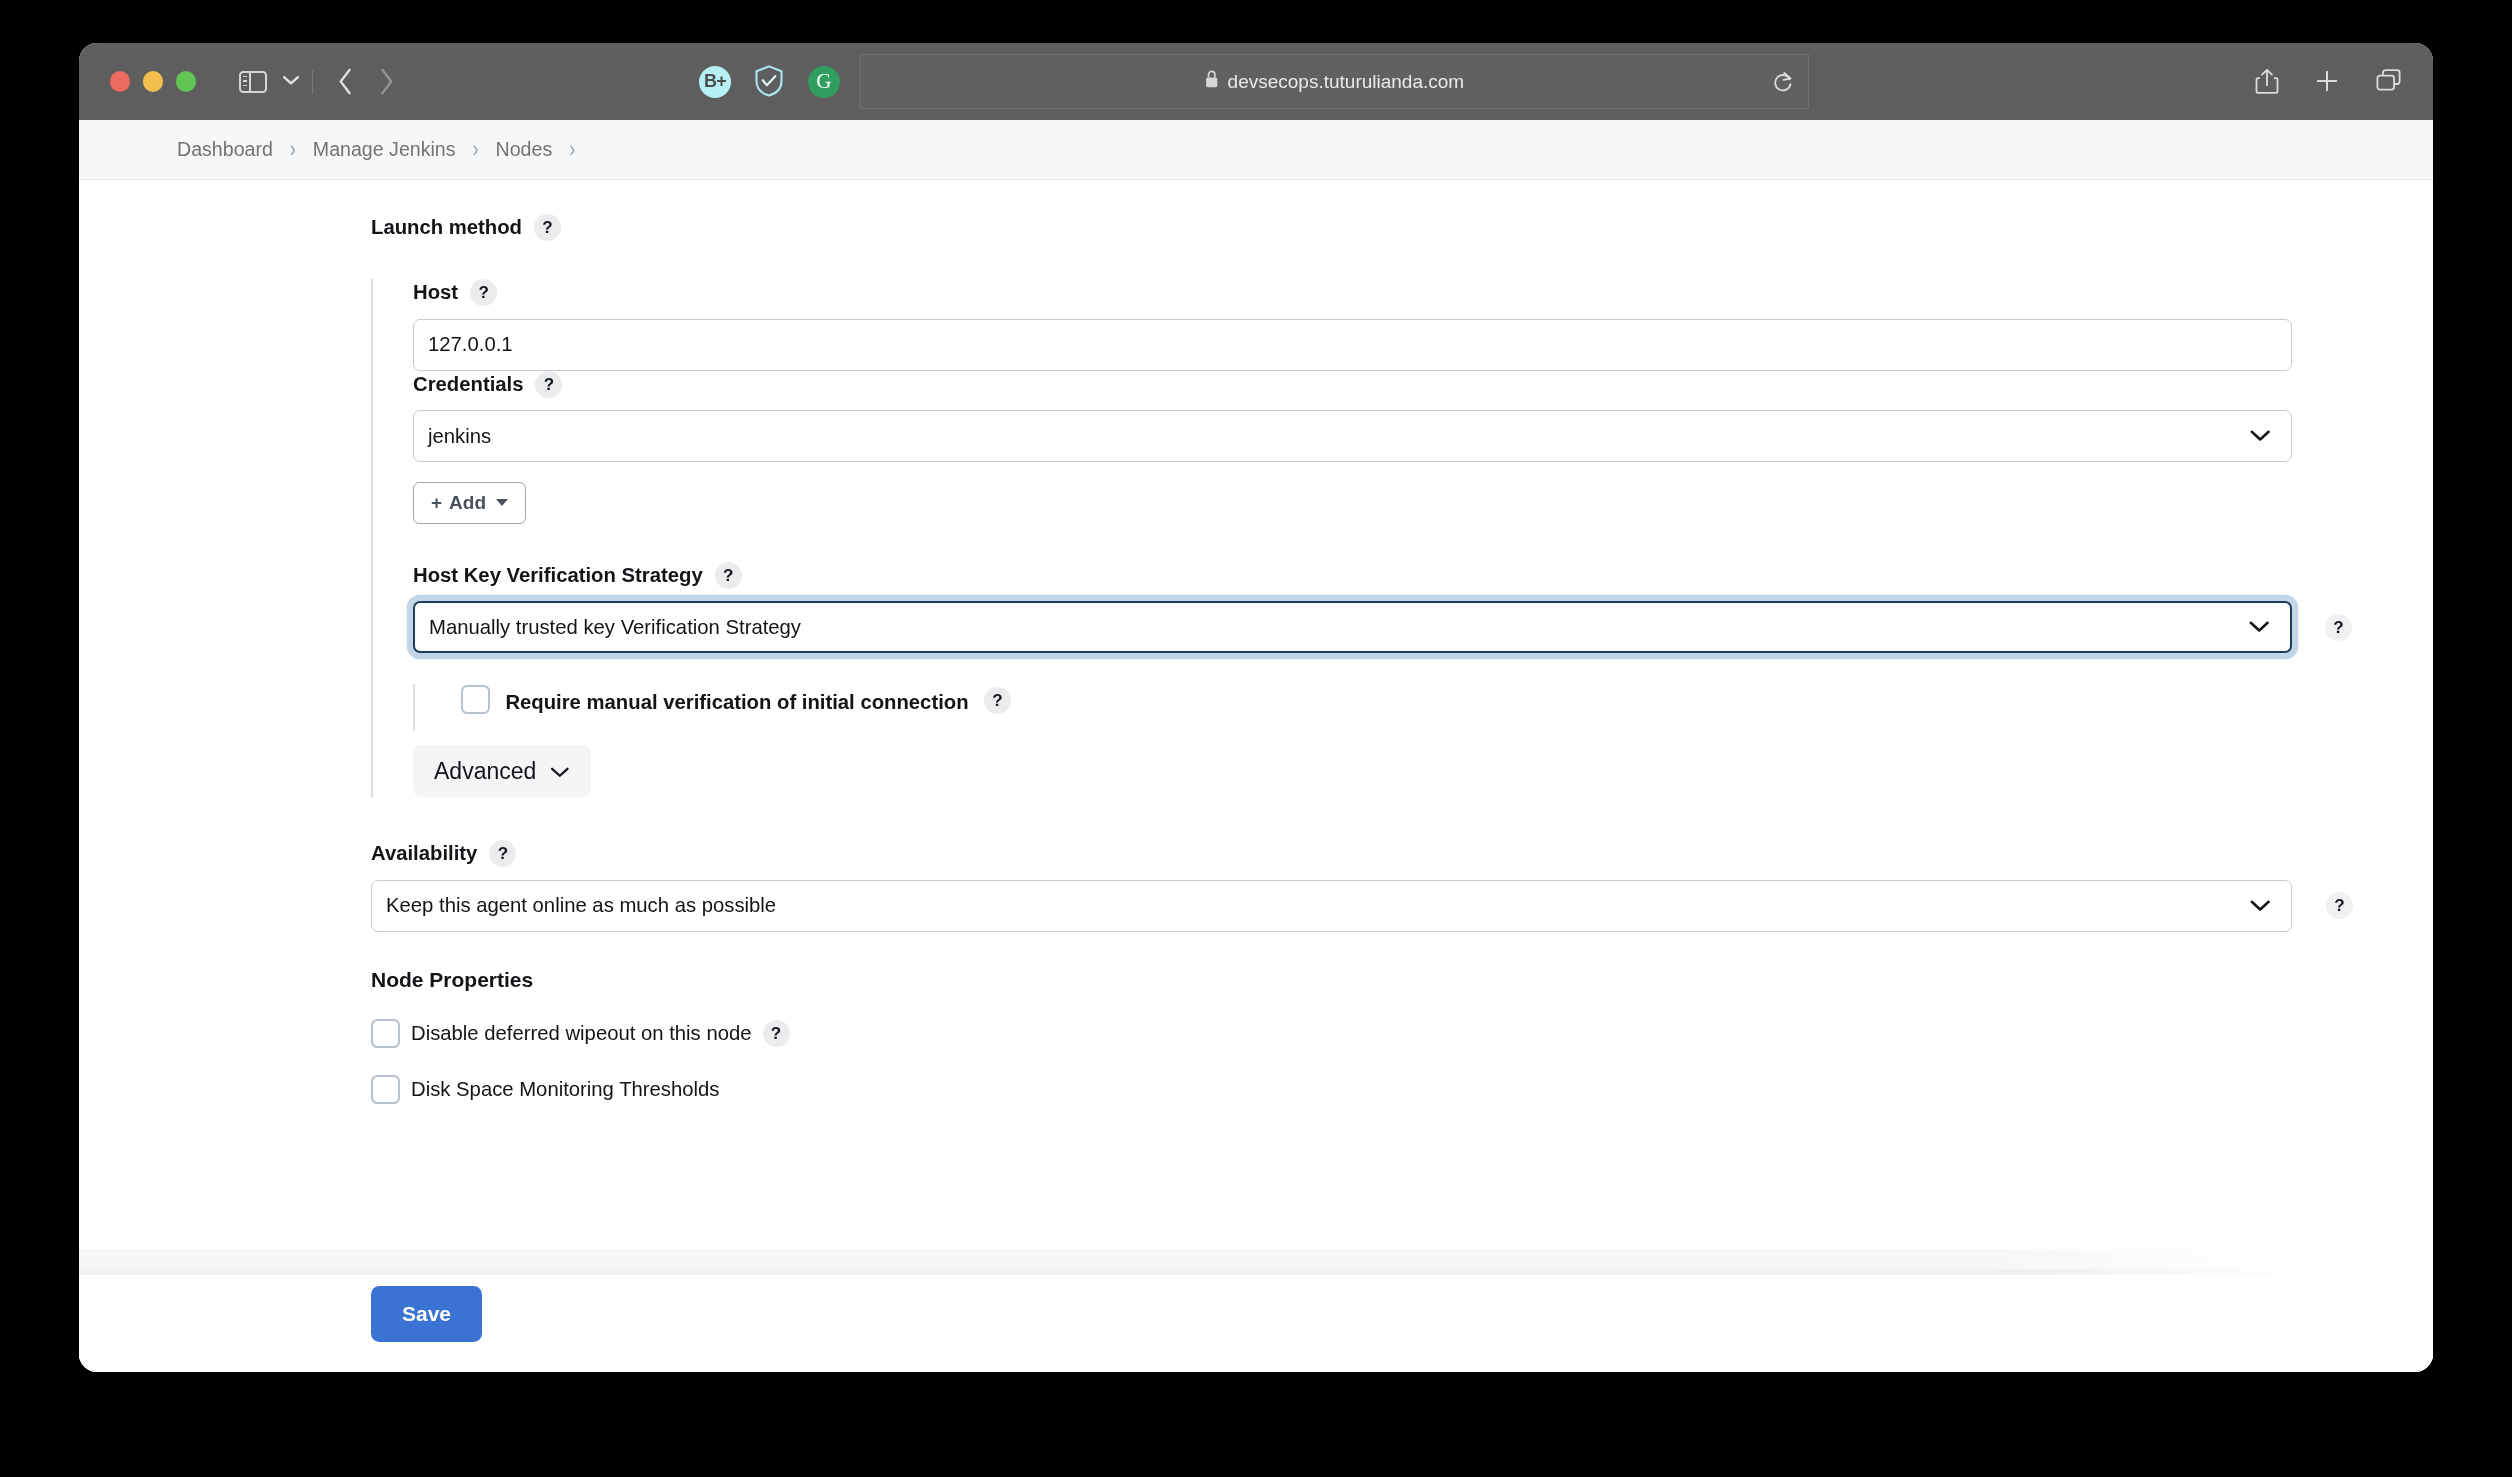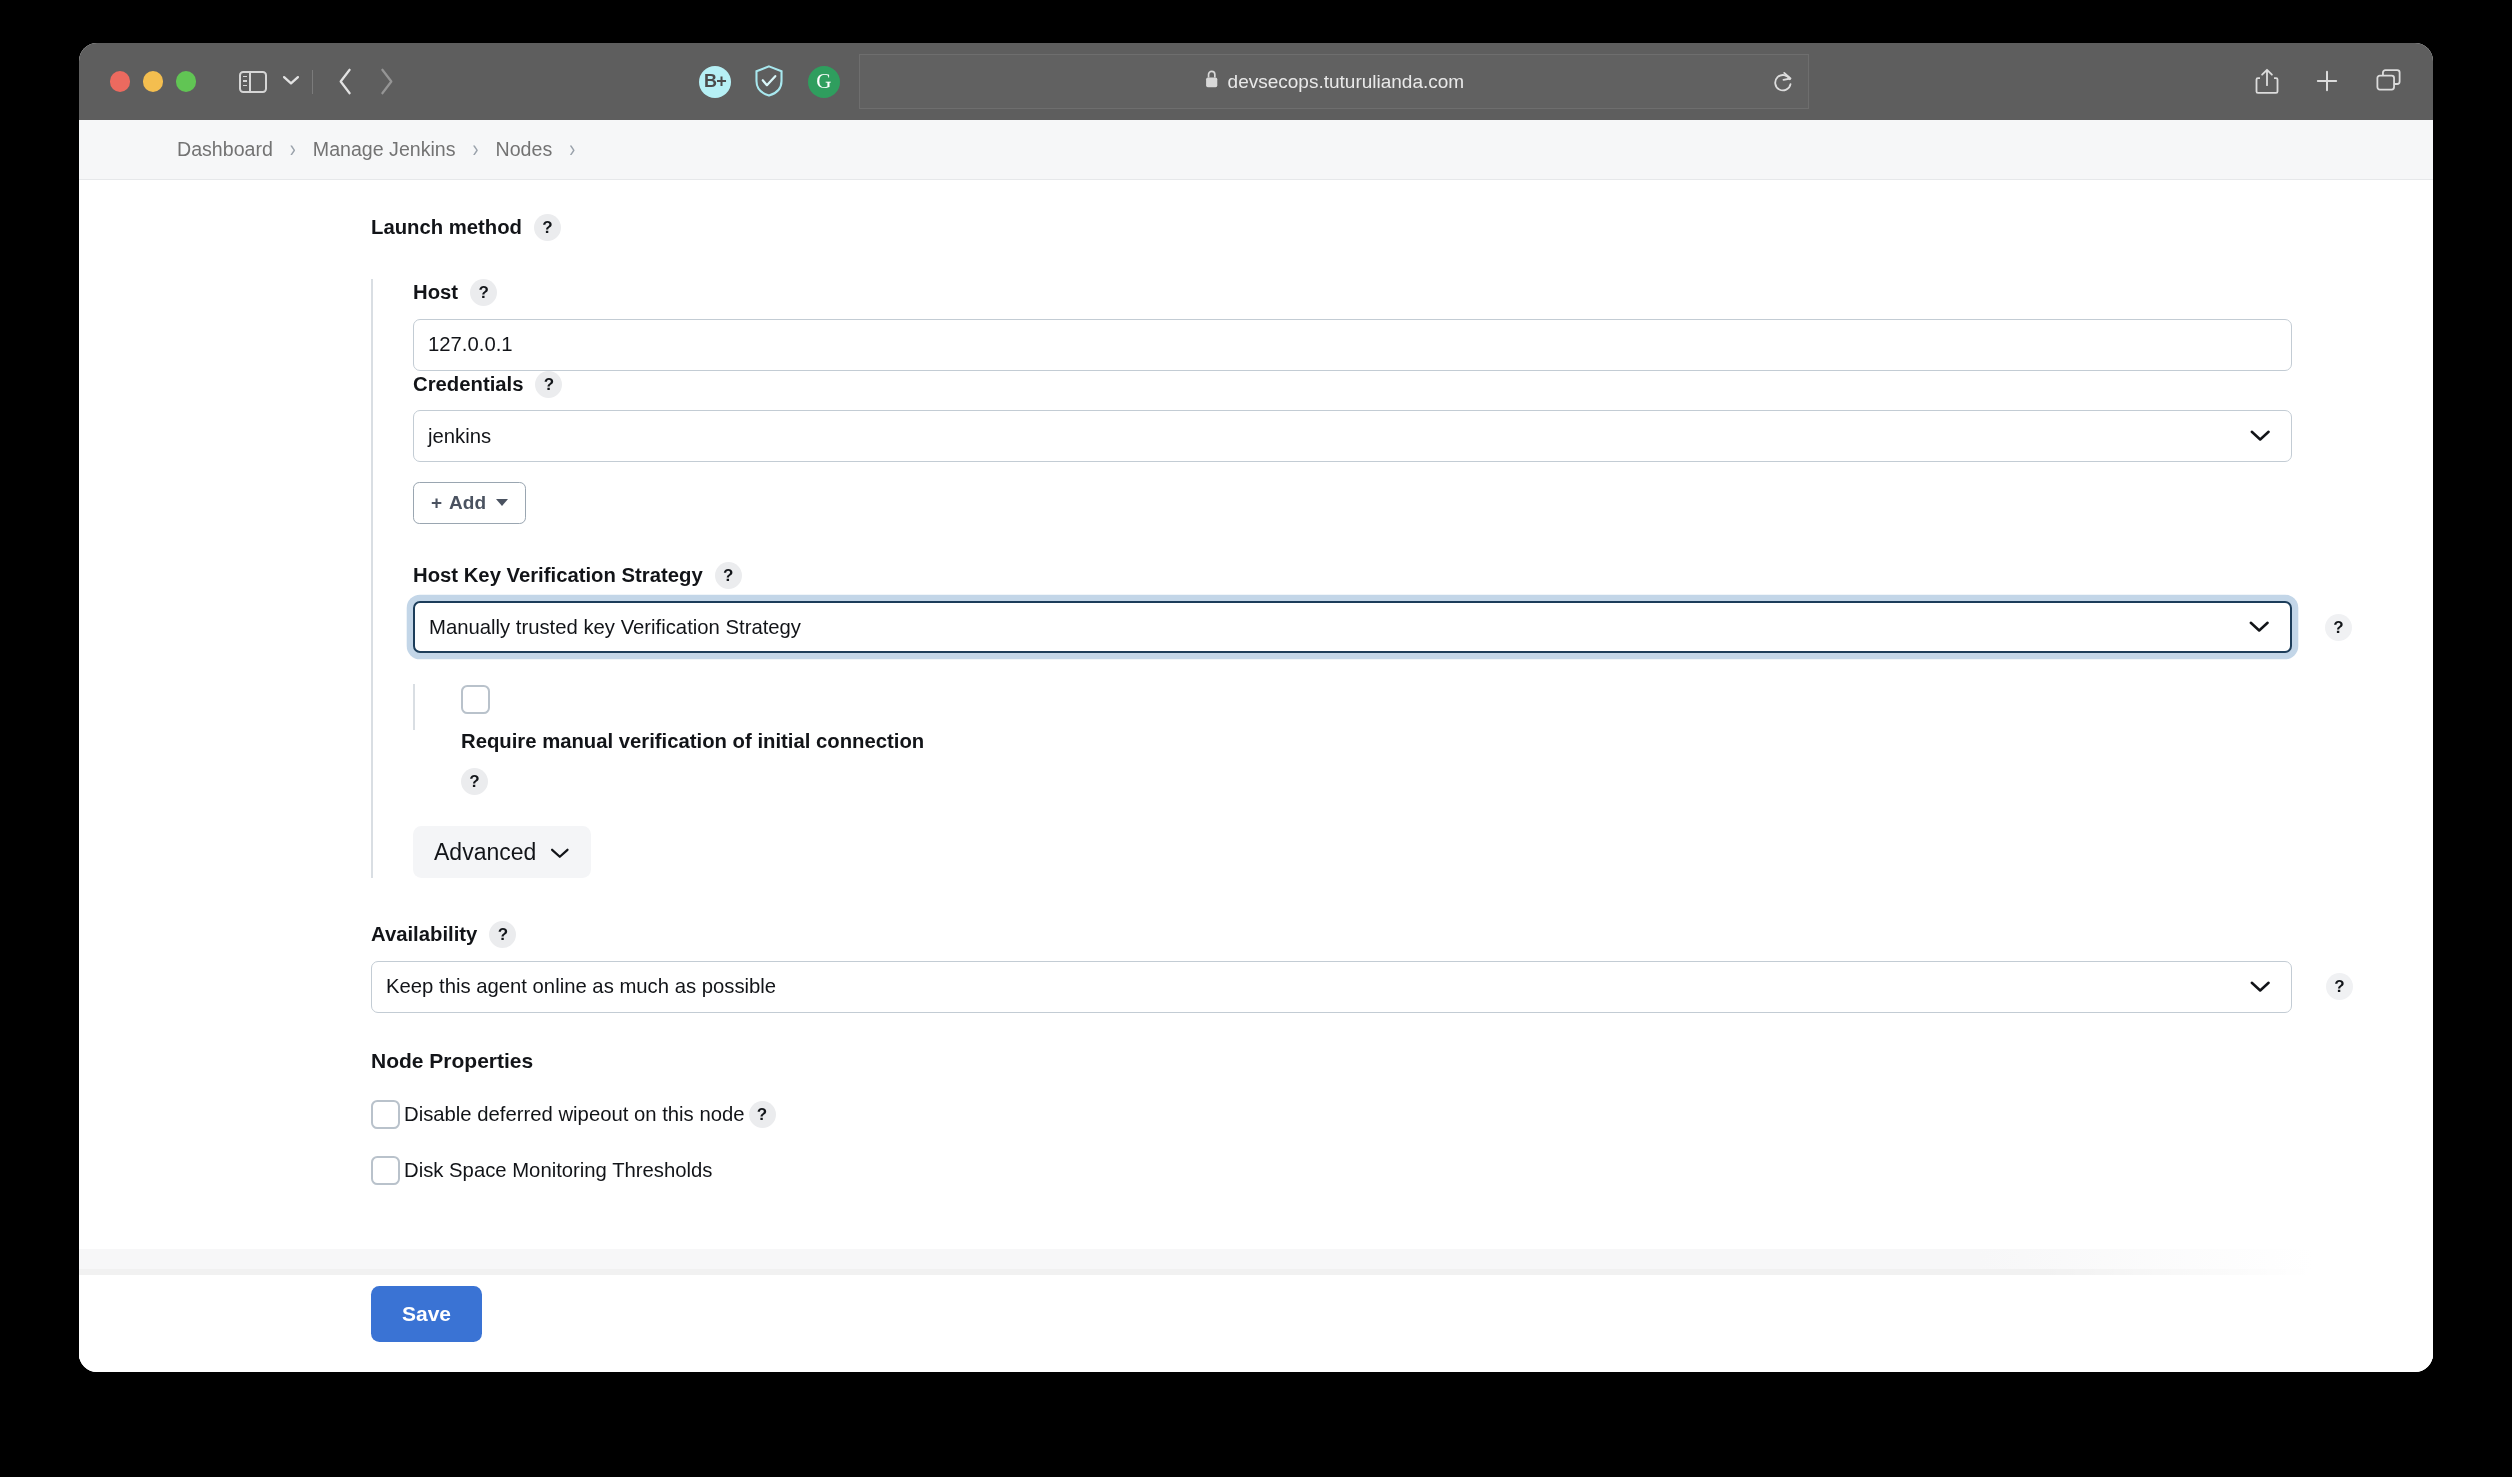--- a/index.html
+++ b/index.html
@@ -248,26 +248,25 @@
   .add-btn .caret {
     width: 0; height: 0;
     border-left: 6.3px solid transparent;
     border-right: 6.3px solid transparent;
     border-top: 7.7px solid #4a5260;
     margin-left: 2.8px;
   }
 
   .check-row {
     display: flex;
-    align-items: flex-start;
+    align-items: flex-end;
     gap: 15.4px;
     font-size: 20.3px;
     font-weight: bold;
     color: #121418;
-    flex-direction: column;
   }
   .checkbox {
     width: 29px; height: 29px;
     border: 2.1px solid #b9c2cb;
     border-radius: 6.3px;
     background: #ffffff;
     flex: none;
   }
 
   .sub-indent {
@@ -299,21 +298,21 @@
   .section-title {
     font-size: 21px;
     font-weight: bold;
     color: #121418;
     margin-top: 36px;
   }
 
   .np-row {
     display: flex;
     align-items: center;
-    gap: 4px;
+    gap: 11px;
     font-size: 20.3px;
     color: #121418;
     margin-top: 27px;
   }
 
   .side-help {
     position: absolute;
     right: -62px;
   }
 

